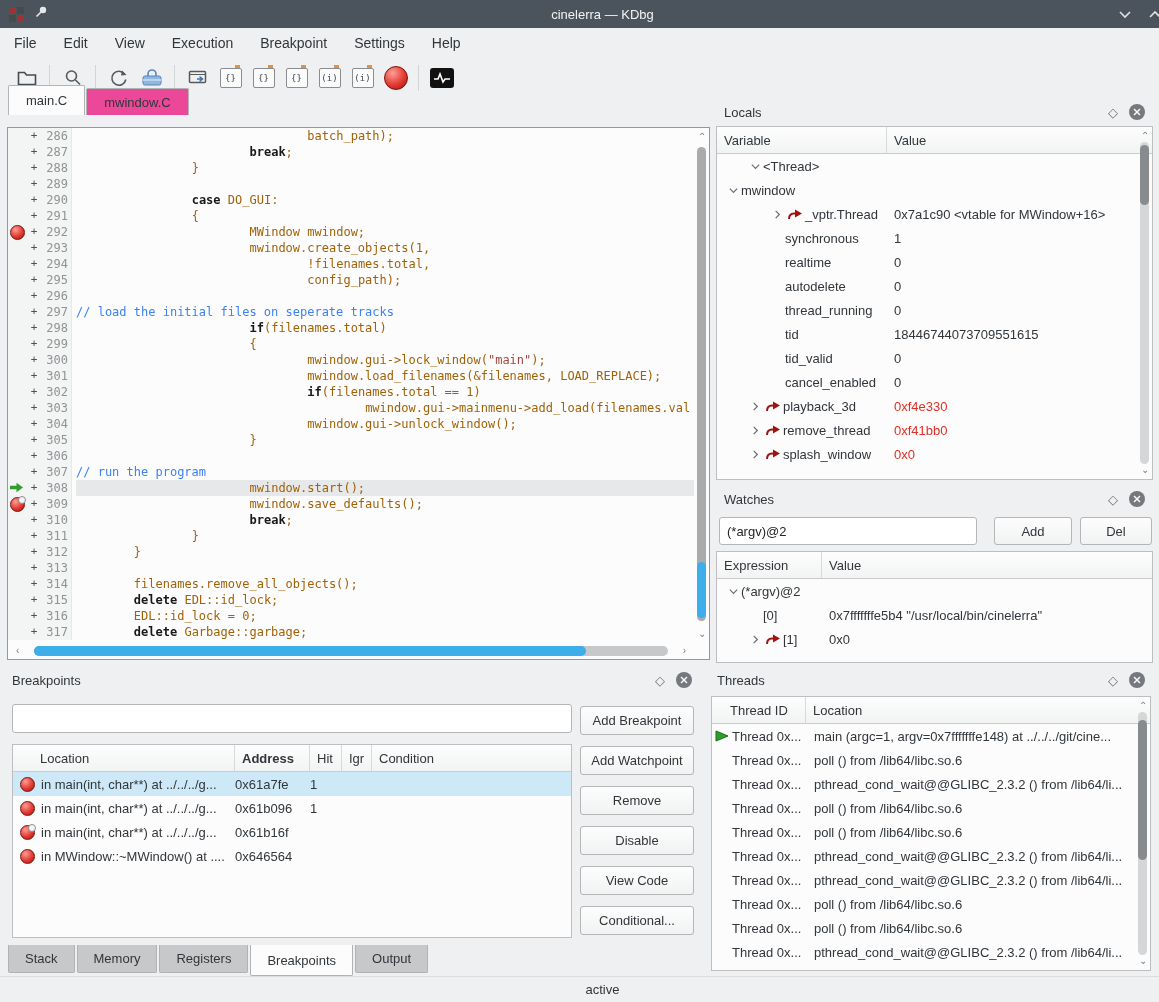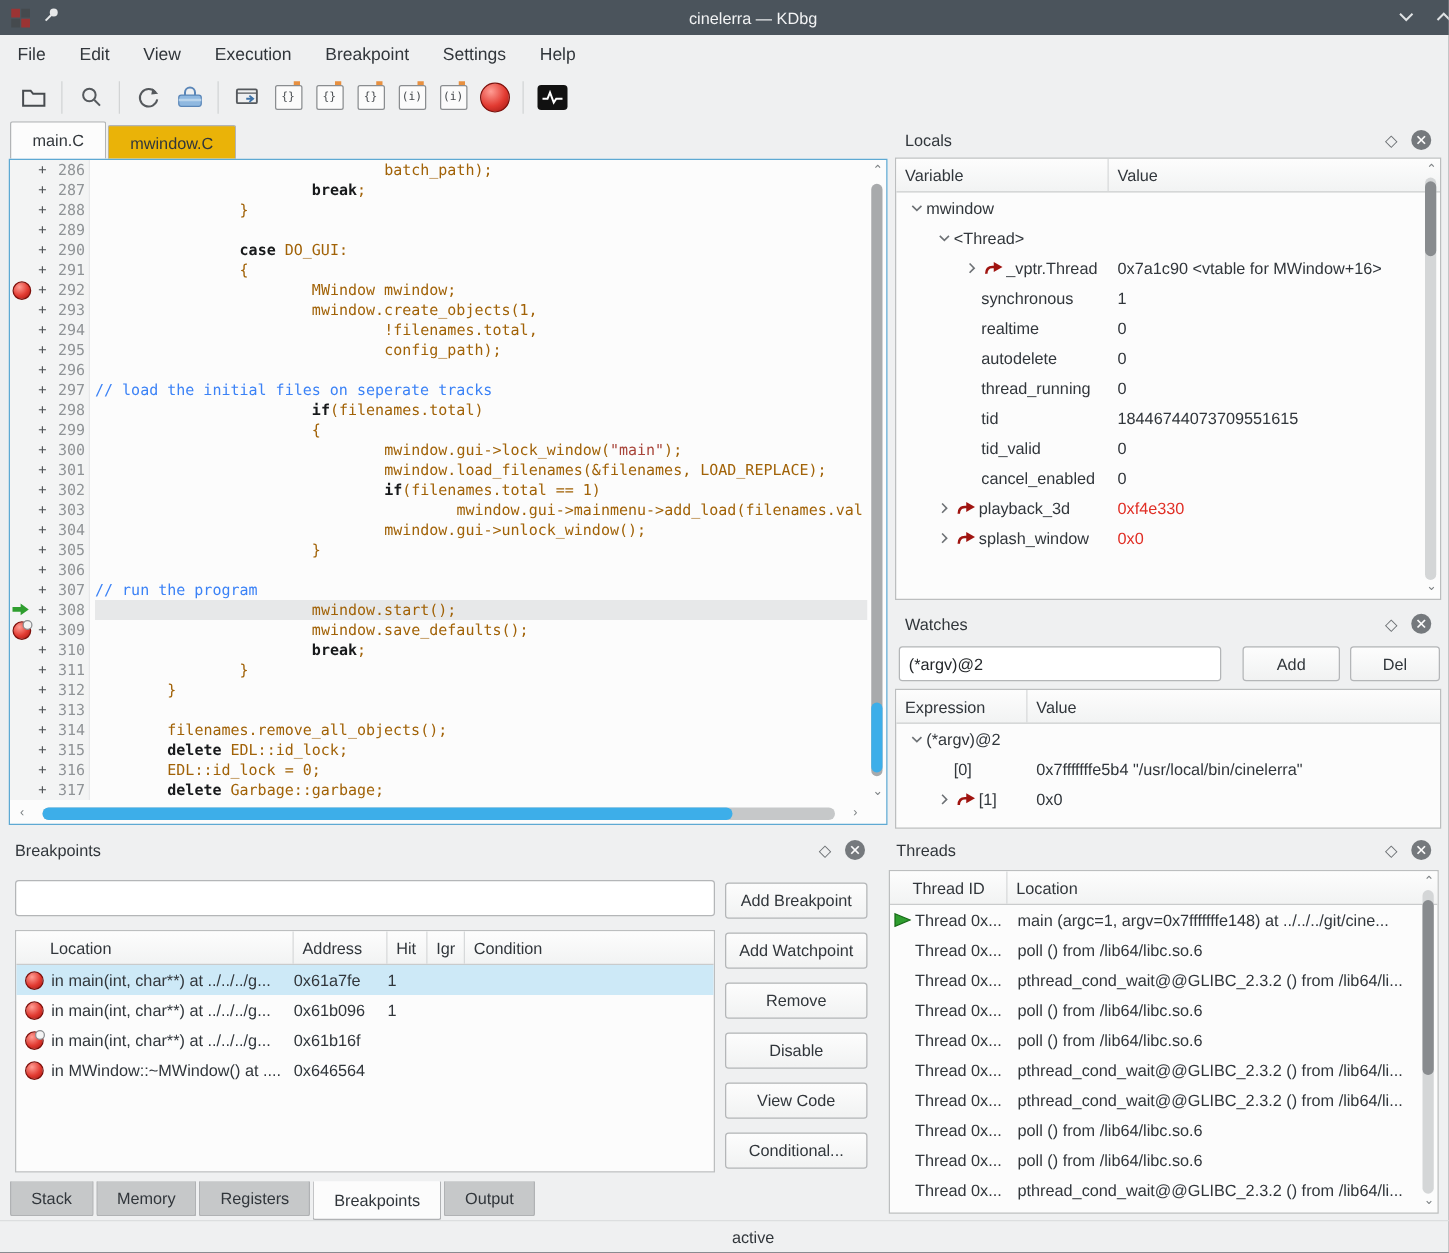--- a/index.html
+++ b/index.html
@@ -24,22 +24,22 @@
   .toolbar{position:absolute;top:58px;left:0;right:0;height:40px;display:flex;align-items:center;padding-left:10px;}
   .tool-btn{width:33px;height:32px;display:flex;align-items:center;justify-content:center;}
   .tool-sep{width:1px;height:26px;background:#d2d4d5;margin:0 6px;}
   .step-box{position:relative;width:20px;height:18px;border:1px solid #8a8d90;border-radius:2px;background:#fbfbfb;
             font-size:9px;font-family:"DejaVu Sans Mono",monospace;color:#45494d;display:flex;align-items:center;justify-content:center;}
   .step-box::after{content:"";position:absolute;top:-4px;right:1px;width:5px;height:3px;background:#e89040;}
   .red-ball{width:22px;height:22px;border-radius:50%;background:radial-gradient(circle at 35% 28%,#ff9d94,#e23b32 55%,#9c1410);border:1px solid #7c0f0a;}
   .pulse-box{width:24px;height:20px;background:#111;border-radius:3px;display:flex;align-items:center;justify-content:center;}
 
   
-  .tabbar{position:absolute;top:98px;left:8px;height:29px;display:flex;align-items:flex-end;}
-  .tab{height:26px;padding:0 17px;display:flex;align-items:center;font-size:13px;background:#eab308;
+  .tabbar{position:absolute;top:86px;left:8px;height:29px;display:flex;align-items:flex-end;}
+  .tab{height:26px;padding:0 17px;display:flex;align-items:center;font-size:13px;background:#ec4899;
        border:1px solid #b2b4b6;border-bottom:none;border-radius:2px 2px 0 0;margin-right:1px;}
   .tab.active{background:#fcfcfc;height:29px;}
 
   
   .code-panel{position:absolute;left:7px;top:127px;width:703px;height:533px;background:#fcfcfc;
               border:1px solid #5ea9d3;box-sizing:border-box;}
   .code-scroll{position:absolute;left:0;top:0;right:15px;bottom:16px;overflow:hidden;}
   .code-line{display:flex;height:16px;line-height:16px;font-size:12px;font-family:"DejaVu Sans Mono",monospace;white-space:pre;}
   .gut-icon{width:20px;background:#f3f4f4;position:relative;flex:none;}
   .gut-plus{width:12px;background:#f3f4f4;color:#4d5154;text-align:center;font-size:11px;flex:none;}
@@ -292,44 +292,44 @@
         </span>
     </div>
     <div class="frame" style="left:2px;top:26px;right:2px;bottom:2px;">
       <div class="grid-header">
         <div class="gh-cell" style="width:170px;">Variable</div>
         <div class="gh-cell" style="flex:1;border-right:none;">Value</div>
       </div>
       <div id="locals-rows">
           <div class="tree-row">
             <span class="tr-name" style="width: 170px;">
+              <span style="width: 30px; flex: 0 0 auto;"></span>
+              <span class="exp-box">
+                <svg width="11" height="11" viewBox="0 0 12 12">
+                  <polyline points="2,4 6,8 10,4" fill="none" stroke="#6d7175" stroke-width="1.4"></polyline>
+                </svg>
+              </span>
+              <span style="white-space: nowrap;">&lt;Thread&gt;</span>
+            </span>
+            <span class="tr-val"></span>
+          </div>
+          <div class="tree-row">
+            <span class="tr-name" style="width: 170px;">
               <span style="width: 8px; flex: 0 0 auto;"></span>
               <span class="exp-box">
                 <svg width="11" height="11" viewBox="0 0 12 12">
                   <polyline points="2,4 6,8 10,4" fill="none" stroke="#6d7175" stroke-width="1.4"></polyline>
                 </svg>
               </span>
               <span style="white-space: nowrap;">mwindow</span>
             </span>
             <span class="tr-val"></span>
           </div>
           <div class="tree-row">
             <span class="tr-name" style="width: 170px;">
-              <span style="width: 30px; flex: 0 0 auto;"></span>
-              <span class="exp-box">
-                <svg width="11" height="11" viewBox="0 0 12 12">
-                  <polyline points="2,4 6,8 10,4" fill="none" stroke="#6d7175" stroke-width="1.4"></polyline>
-                </svg>
-              </span>
-              <span style="white-space: nowrap;">&lt;Thread&gt;</span>
-            </span>
-            <span class="tr-val"></span>
-          </div>
-          <div class="tree-row">
-            <span class="tr-name" style="width: 170px;">
               <span style="width: 52px; flex: 0 0 auto;"></span>
               <span class="exp-box">
                 <svg width="11" height="11" viewBox="0 0 12 12">
                   <polyline points="4,2 8,6 4,10" fill="none" stroke="#6d7175" stroke-width="1.4"></polyline>
                 </svg>
               </span>
               <span class="ptr-box">
                 <svg width="16" height="14" viewBox="0 0 16 14">
                   <path d="M2 12 Q2 6.5 7 6.5 L9 6.5" fill="none" stroke="#a01410" stroke-width="2"></path>
                   <path d="M8 2.5 L15 6.5 L8 10.5 Z" fill="#a01410"></path>
@@ -405,20 +405,38 @@
               </span>
               <span class="ptr-box">
                 <svg width="16" height="14" viewBox="0 0 16 14">
                   <path d="M2 12 Q2 6.5 7 6.5 L9 6.5" fill="none" stroke="#a01410" stroke-width="2"></path>
                   <path d="M8 2.5 L15 6.5 L8 10.5 Z" fill="#a01410"></path>
                 </svg>
               </span>
               <span style="white-space: nowrap;">playback_3d</span>
             </span>
             <span class="tr-val red">0xf4e330</span>
+          </div>
+          <div class="tree-row">
+            <span class="tr-name" style="width: 170px;">
+              <span style="width: 30px; flex: 0 0 auto;"></span>
+              <span class="exp-box">
+                <svg width="11" height="11" viewBox="0 0 12 12">
+                  <polyline points="4,2 8,6 4,10" fill="none" stroke="#6d7175" stroke-width="1.4"></polyline>
+                </svg>
+              </span>
+              <span class="ptr-box">
+                <svg width="16" height="14" viewBox="0 0 16 14">
+                  <path d="M2 12 Q2 6.5 7 6.5 L9 6.5" fill="none" stroke="#a01410" stroke-width="2"></path>
+                  <path d="M8 2.5 L15 6.5 L8 10.5 Z" fill="#a01410"></path>
+                </svg>
+              </span>
+              <span style="white-space: nowrap;">remove_thread</span>
+            </span>
+            <span class="tr-val red">0xf41bb0</span>
           </div>
           <div class="tree-row">
             <span class="tr-name" style="width: 170px;">
               <span style="width: 30px; flex: 0 0 auto;"></span>
               <span class="exp-box">
                 <svg width="11" height="11" viewBox="0 0 12 12">
                   <polyline points="4,2 8,6 4,10" fill="none" stroke="#6d7175" stroke-width="1.4"></polyline>
                 </svg>
               </span>
               <span class="ptr-box">
@@ -523,21 +541,21 @@
         <div class="btn bp-btn" style="top: 38px;">Add Breakpoint</div>
         <div class="btn bp-btn" style="top: 78px;">Add Watchpoint</div>
         <div class="btn bp-btn" style="top: 118px;">Remove</div>
         <div class="btn bp-btn" style="top: 158px;">Disable</div>
         <div class="btn bp-btn" style="top: 198px;">View Code</div>
         <div class="btn bp-btn" style="top: 238px;">Conditional...</div>
       </div>
     <div class="frame" style="left:12px;top:76px;width:560px;height:194px;">
       <div class="grid-header">
         <div class="gh-cell" style="width:222px;padding-left:27px;">Location</div>
-        <div class="gh-cell" style="width:75px;">Address</div>
+        <div class="gh-cell" style="width:75px;font-weight:bold;">Address</div>
         <div class="gh-cell" style="width:32px;text-align:center;">Hit</div>
         <div class="gh-cell" style="width:30px;">Igr</div>
         <div class="gh-cell" style="flex:1;border-right:none;">Condition</div>
       </div>
       <div id="bp-rows">
           <div class="bp-row sel">
             <span class="bp-icon">
               <i class="bp-dot"></i>
             </span>
             <span class="bp-cell" style="width: 194px; padding-left: 6px;">in main(int, char**) at ../../../g...</span>

